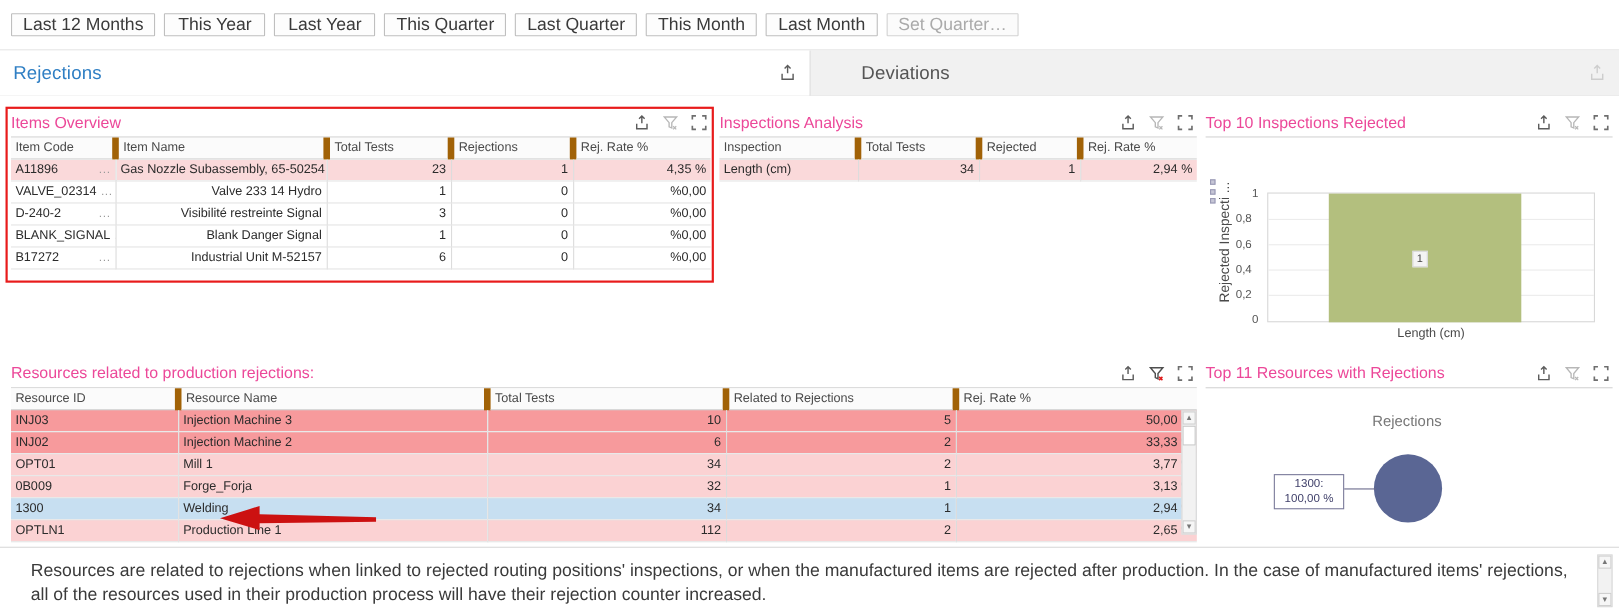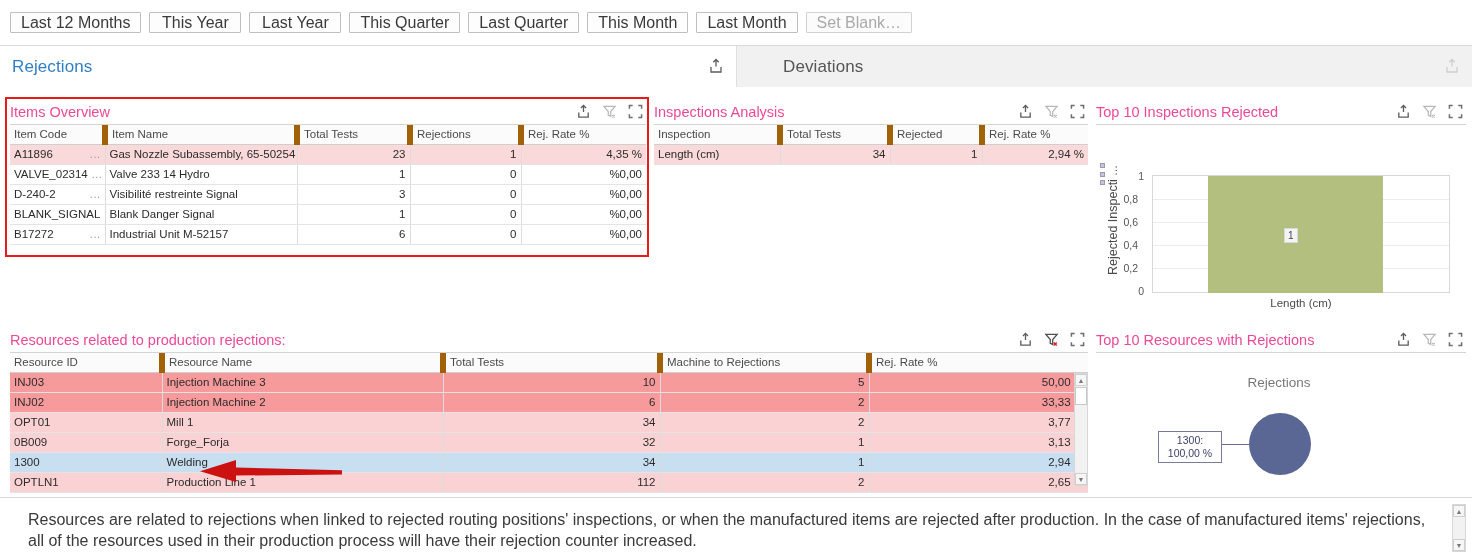--- a/index.html
+++ b/index.html
@@ -78,21 +78,21 @@
     height:20px; padding:0 4px; border-right:1px solid #dcdcdc;
     border-bottom:1px solid #e4e4e4; white-space:nowrap; overflow:hidden;
     color:#2b2b2b;
   }
   table.grid td:last-child { border-right:none; }
   td.num { text-align:right; }
   tr.r-pink   td { background:#fad9da; }
   tr.r-pink2  td { background:#fbd2d3; }
   tr.r-red    td { background:#f79a9c;margin-left:24px; }
   tr.r-blue   td { background:#c7dff1; }
-  tr.r-white  td { background:#ffffff; }
+  tr.r-white  td { background:#ffffff;text-align:right; }
   .cellwrap { display:flex; align-items:center; justify-content:space-between; }
   .ellip { color:#9a9a9a; font-size:11px; letter-spacing:.5px; cursor:pointer; padding-left:4px; }
 
   
   .redbox {
     position:absolute; left:5px; top:97px; width:644px; height:160px;
     border:2px solid #e81b1b; pointer-events:none; z-index:5;
   }
 
   
@@ -158,21 +158,21 @@
 <div class="app">
 
   <div class="filterbar">
     <div class="fbtn">Last 12 Months</div>
     <div class="fbtn">This Year</div>
     <div class="fbtn">Last Year</div>
     <div class="fbtn">This Quarter</div>
     <div class="fbtn">Last Quarter</div>
     <div class="fbtn">This Month</div>
     <div class="fbtn">Last Month</div>
-    <div class="fbtn disabled">Set Blank…</div>
+    <div class="fbtn disabled">Set Quarter…</div>
   </div>
 
   <div class="tabstrip">
     <div class="tab active">
       <span class="tab-title">Rejections</span>
     </div>
     <div class="tab inactive">
       <span class="tab-title">Deviations</span>
     </div>
     <svg class="tab-export a" viewBox="0 0 16 16">
@@ -398,21 +398,21 @@
             <col style="width:281px">
             <col style="width:217px">
             <col style="width:209px">
             <col style="width:219px">
           </colgroup>
         <thead>
           <tr>
             <th>Resource ID</th>
             <th>Resource Name</th>
             <th>Total Tests</th>
-            <th>Machine to Rejections</th>
+            <th>Related to Rejections</th>
             <th>Rej. Rate %</th>
           </tr>
         </thead>
         <tbody>
           <tr class="r-red">
             <td>INJ03</td>
             <td>Injection Machine 3</td>
             <td class="num">10</td>
             <td class="num">5</td>
             <td class="num">50,00 %</td>
@@ -461,21 +461,21 @@
       </div>
     </div>
   </div>
 
   <svg class="annot-arrow" style="left:196px; top:458px; width:146px; height:26px;" viewBox="0 0 146 26">
     <path d="M146 12.2 L146 16.4 L40 17.6 L40 24 L4 13.2 L40 2 L40 9.6 L146 12.2 Z" fill="#cc1111"></path>
   </svg>
 
   <div class="panel" style="left:1096px; top:327px; width:370px;">
     <div class="panel-head">
-      <span class="panel-title">Top 10 Resources with Rejections</span>
+      <span class="panel-title">Top 11 Resources with Rejections</span>
       <span class="panel-icons">
         <svg class="picon" viewBox="0 0 16 16">
           <path d="M3 9v5h10V9" fill="none" stroke="#5c5c5c" stroke-width="1.4"></path>
           <path d="M8 1.5v7M5.3 4.2 8 1.5l2.7 2.7" fill="none" stroke="#5c5c5c" stroke-width="1.4"></path>
         </svg>
         <svg class="picon" viewBox="0 0 16 16">
           <path d="M2 2.5h12L9.3 8v5.2L6.7 12V8z" fill="none" stroke="#b7b7b7" stroke-width="1.3"></path>
           <path d="M10.6 11.5l3 3M13.6 11.5l-3 3" stroke="#b7b7b7" stroke-width="1.2"></path>
         </svg>
         <svg class="picon" viewBox="0 0 16 16">

